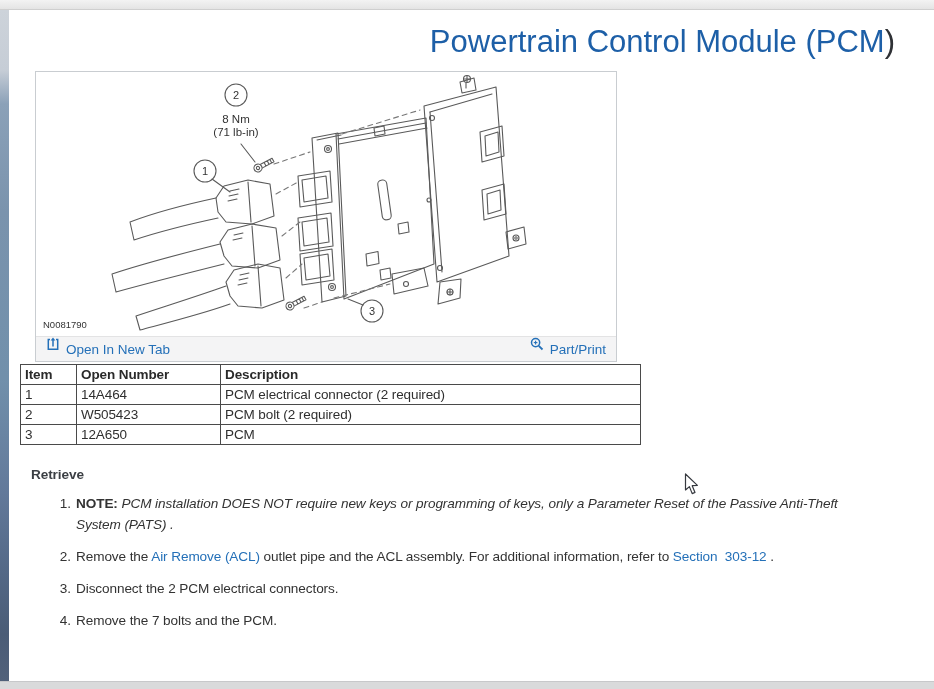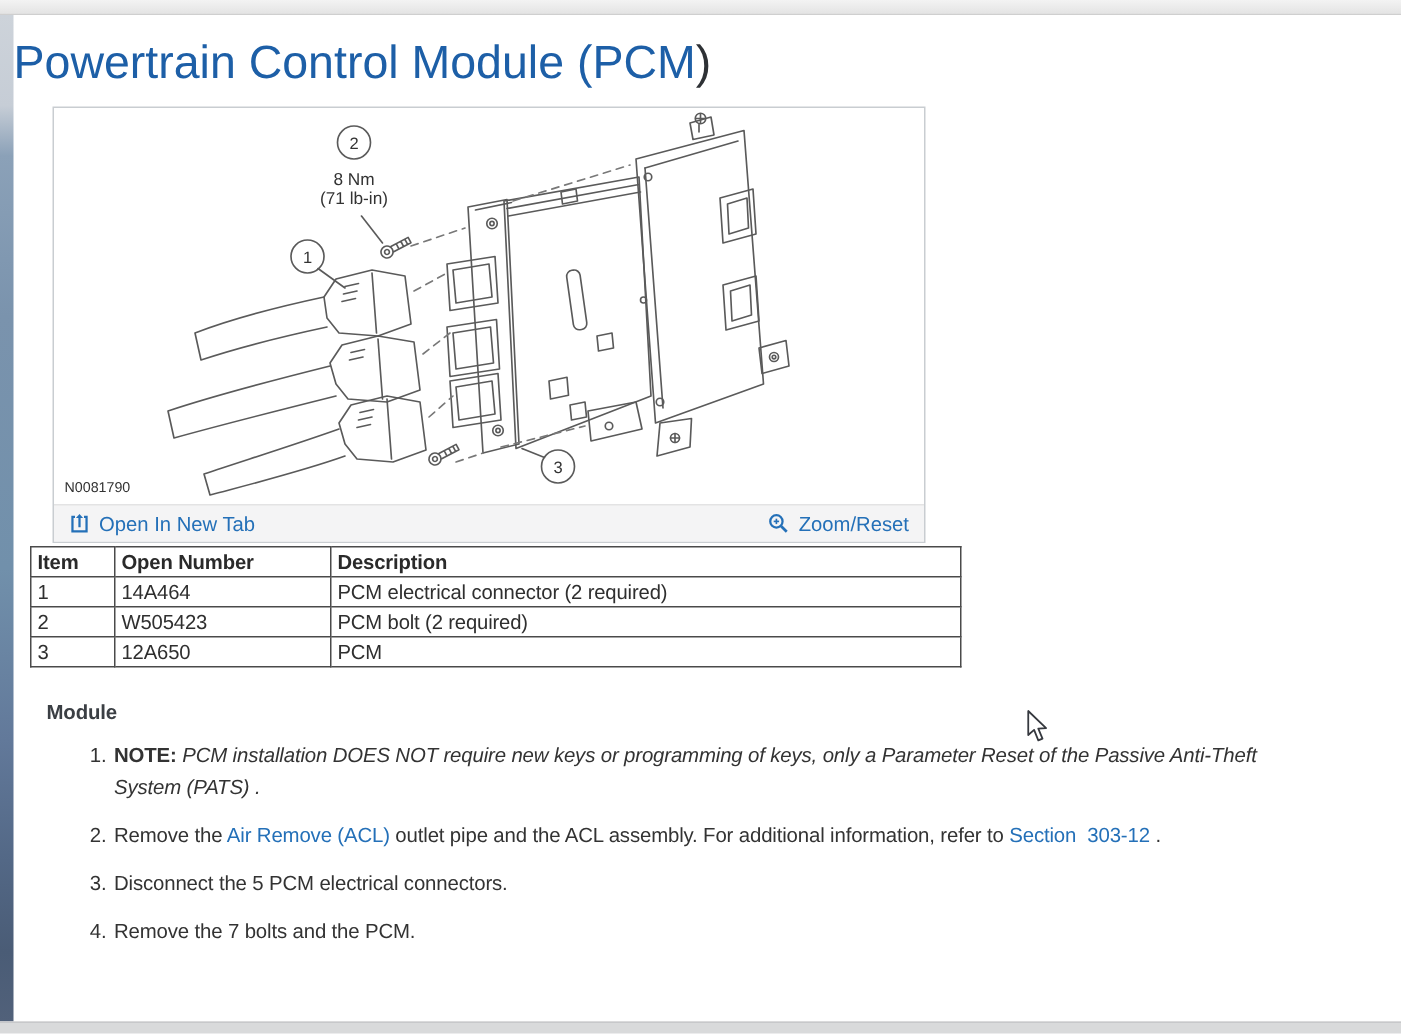--- a/index.html
+++ b/index.html
@@ -25,39 +25,39 @@
       #7a93ad 30%, #7190ab 55%, #62799a 72%, #536886 84%, #4a5c76 93%, #51617a 100%);
   }
   .bottom-bar {
     position:absolute; bottom:0; left:0; width:934px; height:8px;
     background:#d9dadb; border-top:1px solid #c7c8ca;
   }
 
   
   .title {
     position:absolute; top:24px; left:9px; width:886px;
-    margin:0; text-align:left;
+    margin:0; text-align:right;
     font-size:31px; font-weight:400; color:#1d5fa7;
     font-family:"Liberation Sans", sans-serif;
   }
   .title .suffix { color:#2e3135; }
 
   
   .figure-box {
     position:absolute; left:35px; top:71px; width:582px;
     border:1px solid #c9cdd1; background:#fff;
   }
   .figure-canvas { position:relative; height:264px; background:#fff; overflow:hidden; }
   .figure-footer {
     height:25px; background:#f4f4f5; border-top:1px solid #e3e3e4;
     display:flex; align-items:center; justify-content:space-between;
     padding:0 10px;
   }
   .flink {
-    display:flex; align-items:center; gap:6px;
+    display:flex; gap:6px;
     color:#2470b8; font-size:13.5px; text-decoration:none; cursor:pointer;
     line-height:25px;
   }
   .diagram text { font-family:"Liberation Sans", sans-serif; fill:#333; }
 
   
   table.parts {
     position:absolute; left:20px; top:364px; width:620px;
     border-collapse:collapse; table-layout:fixed;
     font-size:13.5px; color:#2f2f2f; letter-spacing:-0.1px;
@@ -221,21 +221,21 @@
         </svg>
         <span>Open In New Tab</span>
       </a>
       <a class="flink">
         <svg width="14" height="14" viewBox="0 0 14 14">
           <circle cx="5.6" cy="5.6" r="4.1" fill="none" stroke="#2470b8" stroke-width="1.5"></circle>
           <line x1="8.8" y1="8.8" x2="12.5" y2="12.5" stroke="#2470b8" stroke-width="1.8"></line>
           <line x1="3.8" y1="5.6" x2="7.4" y2="5.6" stroke="#2470b8" stroke-width="1.1"></line>
           <line x1="5.6" y1="3.8" x2="5.6" y2="7.4" stroke="#2470b8" stroke-width="1.1"></line>
         </svg>
-        <span>Zoom/Reset</span>
+        <span>Part/Print</span>
       </a>
     </div>
   </div>
 
   <table class="parts">
     <colgroup>
         <col class="col-item">
         <col class="col-part">
         <col class="col-desc">
       </colgroup>
@@ -259,40 +259,40 @@
       </tr>
       <tr>
         <td>3</td>
         <td>12A650</td>
         <td>PCM</td>
       </tr>
     </tbody>
   </table>
 
   <div class="removal">
-    <div class="heading">Module</div>
+    <div class="heading">Retrieve</div>
 
     <div class="step">
       <span class="step-num">1.</span>
       <div class="step-body">
         <p class="note-para"><span class="note-label">NOTE:</span> <span class="note-text">PCM installation DOES NOT require new keys or programming of keys, only a Parameter Reset of the Passive Anti-Theft System (PATS) .</span></p>
       </div>
     </div>
 
     <div class="step">
       <span class="step-num">2.</span>
       <div class="step-body">
         <p><span>Remove the </span><a class="inline">Air Remove (ACL)</a><span> outlet pipe and the ACL assembly. For additional information, refer to </span><a class="inline">Section  303-12</a><span> .</span></p>
       </div>
     </div>
 
     <div class="step">
       <span class="step-num">3.</span>
       <div class="step-body">
-        <p>Disconnect the 5 PCM electrical connectors.</p>
+        <p>Disconnect the 2 PCM electrical connectors.</p>
       </div>
     </div>
 
     <div class="step">
       <span class="step-num">4.</span>
       <div class="step-body">
         <p>Remove the 7 bolts and the PCM.</p>
       </div>
     </div>
   </div>

